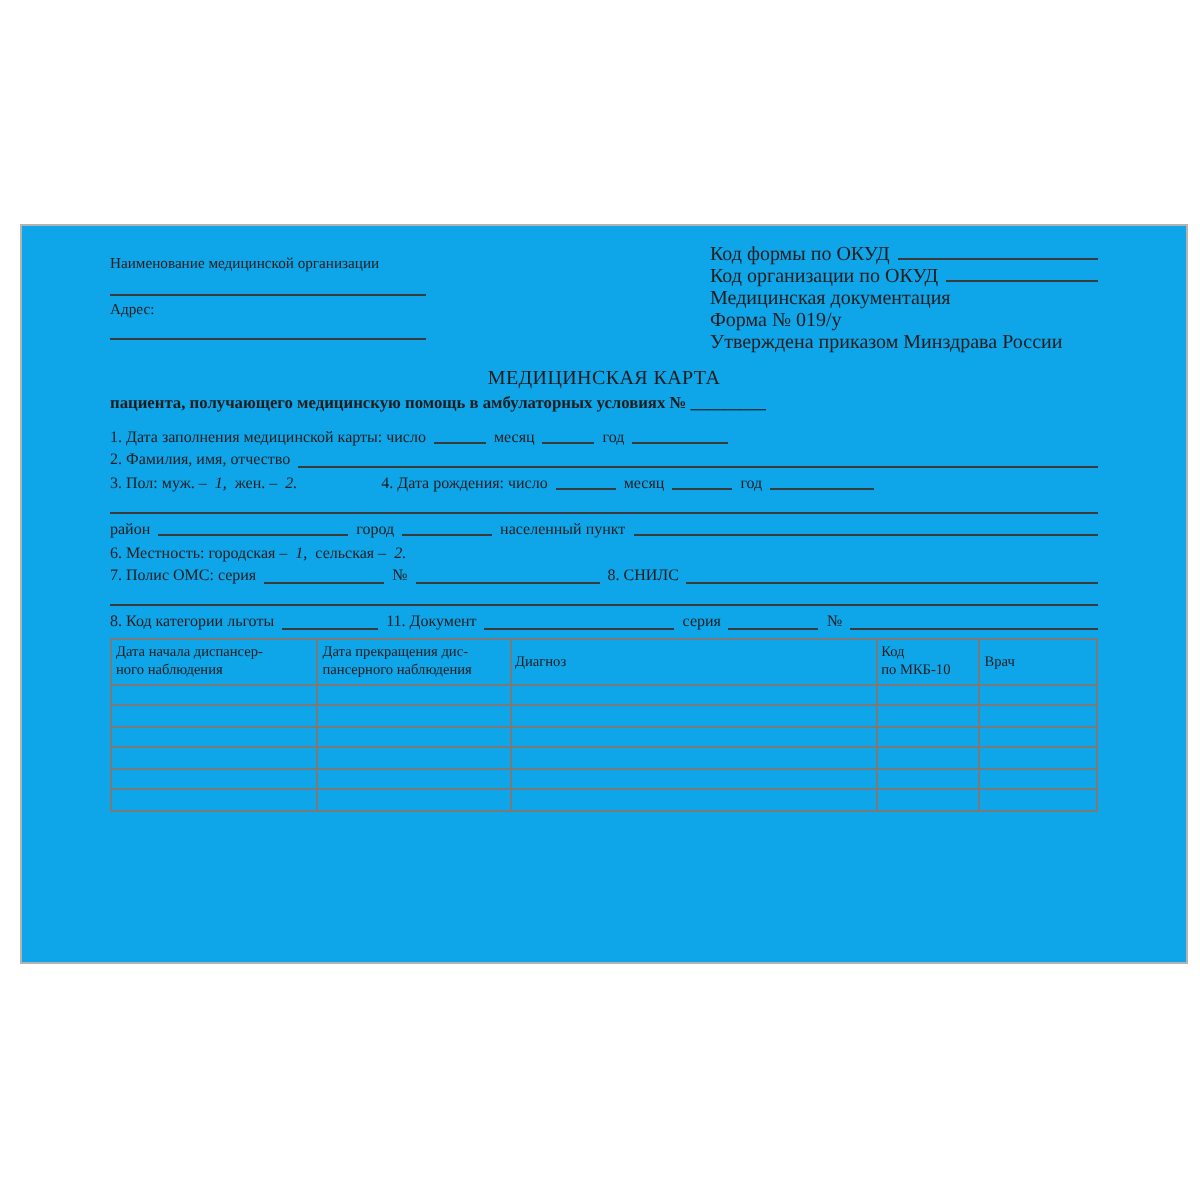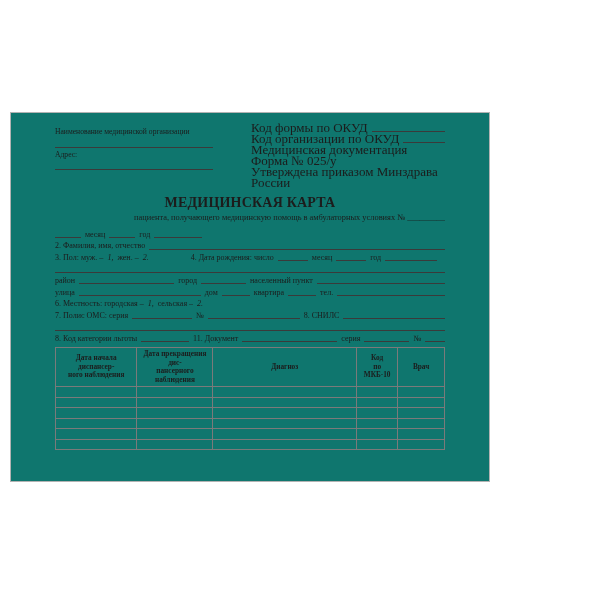--- a/index.html
+++ b/index.html
@@ -1,52 +1,52 @@
 <!DOCTYPE html>
 <html><head>
 <meta charset="utf-8">
 <style>
   html,body{margin:0;padding:0;}
   body{
     width:600px;height:600px;background:#ffffff;position:relative;
     font-family:"Liberation Serif","DejaVu Serif",serif;color:#1c1c1c;
   }
   .page{
-    position:absolute;left:10px;top:112px;width:480px;height:370px;
-    border:1px solid #b3b3b3;background:#0f766e;box-sizing:border-box;
+    position:absolute;left:10px;top:112px;width:584px;height:370px;
+    border:1px solid #b3b3b3;background:#0ea5e9;box-sizing:border-box;
   }
   .content{padding:9px 44px 0 44px;}
   
   .hdr{display:flex;}
   .org{width:158px;font-size:7.6px;line-height:10px;}
   .org-label{margin-top:5px;}
   .org-line{border-bottom:0.9px solid #3a3a3a;height:1px;margin-top:9px;}
   .org-line2{border-bottom:0.9px solid #3a3a3a;height:1px;margin-top:8px;}
   .org-label2{margin-top:2px;}
-  .codes{margin-left:auto;width:194px;font-size:13px;line-height:11px;}
+  .codes{margin-left:auto;width:194px;font-size:10px;line-height:11px;}
   .code-line{display:flex;align-items:baseline;white-space:nowrap;}
   .code-line .fill{flex:1;border-bottom:0.9px solid #3a3a3a;margin-left:4px;margin-bottom:1px;}
   
-  .title{text-align:center;font-weight:bold;font-size:14px;margin-top:7px;letter-spacing:0.2px;}
-  .subtitle{text-align:right;font-weight:normal;font-size:8.4px;margin-top:2px;}
+  .title{text-align:center;font-weight:normal;font-size:10px;margin-top:7px;letter-spacing:0.2px;}
+  .subtitle{text-align:left;font-weight:bold;font-size:8.4px;margin-top:2px;}
   
   .body-lines{margin-top:6px;font-size:8px;}
   .line{display:flex;align-items:flex-end;height:11.6px;white-space:nowrap;gap:4px;}
   .line span{line-height:11px;}
   .bl{border-bottom:0.9px solid #3a3a3a;height:2px;margin-bottom:1.5px;display:inline-block;}
   .fillb{flex:1;border-bottom:0.9px solid #3a3a3a;height:2px;margin-bottom:1.5px;}
   .w26{width:26px;} .w28{width:28px;} .w30{width:30px;} .w45{width:45px;}
   .w48{width:48px;} .w52{width:52px;} .w60{width:60px;} .w92{width:92px;}
   .w95{width:95px;} .w122{width:122px;} .gap36{width:34px;}
   .it{font-style:italic;}
   .fullrule{border-bottom:0.9px solid #3a3a3a;height:2px;margin-bottom:1.5px;width:100%;}
   
   table{border-collapse:collapse;width:100%;margin-top:3px;table-layout:fixed;}
   th,td{border:1px solid #7a7a7a;padding:0;}
-  th{font-weight:bold;font-size:7.3px;line-height:8.6px;padding:2px 2px;white-space:pre-line;text-align:center;vertical-align:middle;}
+  th{font-weight:normal;font-size:7.3px;line-height:8.6px;padding:2px 2px;white-space:pre-line;text-align:left;vertical-align:middle;}
   tbody td{height:9.5px;}
   .c1{width:21%;} .c2{width:19.5%;} .c3{width:38%;} .c4{width:10%;} .c5{width:11.5%;}
 </style>
 </head>
 <body>
 
 <div class="page">
   <div class="content">
 
     <div class="hdr">
@@ -59,31 +59,32 @@
       <div class="codes">
         <div class="code-line">
           <span>Код формы по ОКУД</span>
           <span class="fill"></span>
         </div>
         <div class="code-line">
           <span>Код организации по ОКУД</span>
           <span class="fill"></span>
         </div>
         <div>Медицинская документация</div>
-        <div>Форма № 025/у</div>
+        <div>Форма № 019/у</div>
         <div>Утверждена приказом Минздрава России</div>
       </div>
     </div>
 
     <div class="title">МЕДИЦИНСКАЯ КАРТА</div>
     <div class="subtitle">пациента, получающего медицинскую помощь в амбулаторных условиях № _________</div>
 
     <div class="body-lines">
 
       <div class="line">
+        <span>1. Дата заполнения медицинской карты: число</span>
         <span class="bl w26"></span>
         <span>месяц</span>
         <span class="bl w26"></span>
         <span>год</span>
         <span class="bl w48"></span>
       </div>
 
       <div class="line">
         <span>2. Фамилия, имя, отчество</span>
         <span class="fillb"></span>
@@ -109,30 +110,20 @@
 
       <div class="line">
         <span>район</span>
         <span class="bl w95"></span>
         <span>город</span>
         <span class="bl w45"></span>
         <span>населенный пункт</span>
         <span class="fillb"></span>
       </div>
 
-      <div class="line">
-        <span>улица</span>
-        <span class="bl w122"></span>
-        <span>дом</span>
-        <span class="bl w28"></span>
-        <span>квартира</span>
-        <span class="bl w28"></span>
-        <span>тел.</span>
-        <span class="fillb"></span>
-      </div>
 
       <div class="line">
         <span>6. Местность: городская –</span>
         <span class="it">1,</span>
         <span>сельская –</span>
         <span class="it">2.</span>
       </div>
 
       <div class="line">
         <span>7. Полис ОМС: серия</span>

